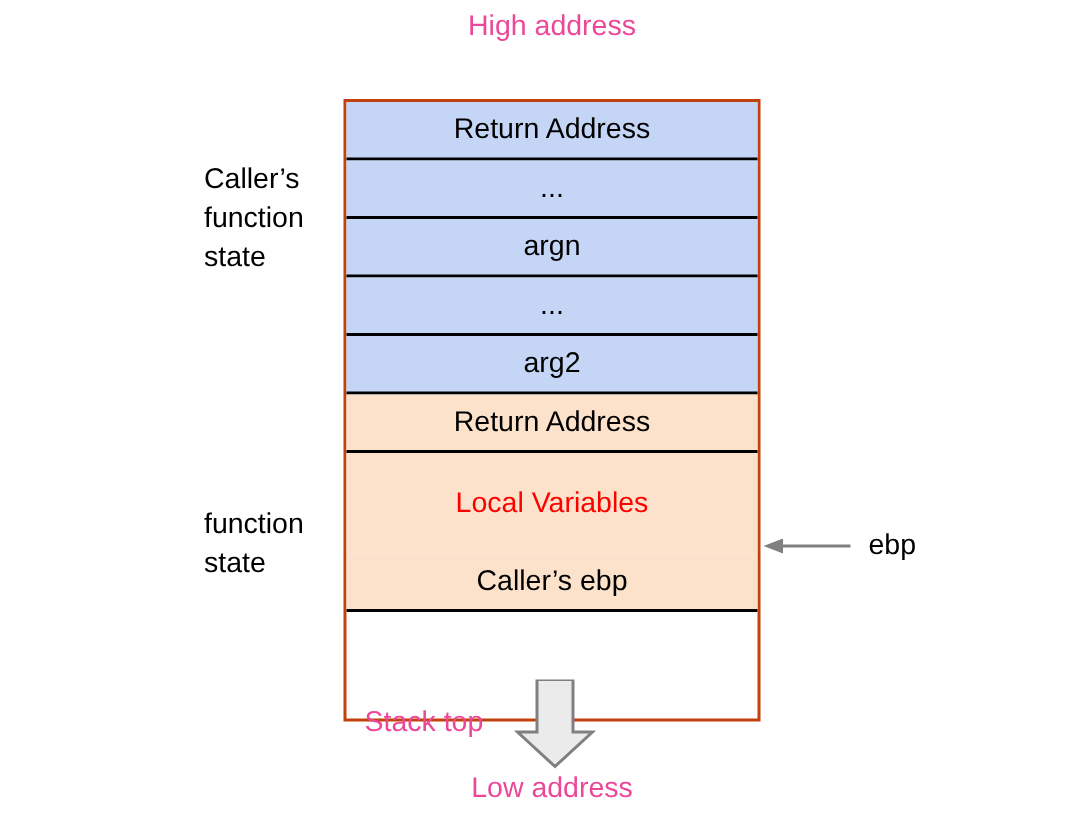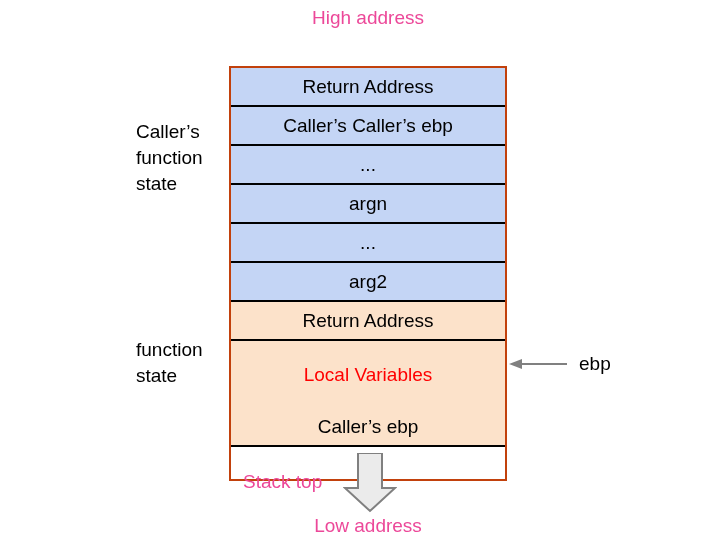--- a/index.html
+++ b/index.html
@@ -87,21 +87,21 @@
   .group-label {
     position: absolute;
     font-size: 19px;
     line-height: 26px;
     color: #000000;
     text-align: left;
     white-space: nowrap;
   }
   #caller-state-label {
     left: 136px;
-    top: 119px;
+    top: 107px;
     width: 95px;
   }
   #callee-state-label {
     left: 136px;
     top: 337px;
     width: 95px;
   }
 
   
   .reg-annotation {
@@ -146,21 +146,20 @@
     <div>state</div>
   </div>
 
   <div class="group-label" id="callee-state-label">
     <div>function</div>
     <div>state</div>
   </div>
 
   <div id="stack-box">
     <div class="cell blue h39">Return Address</div>
-    <div class="cell blue h39">Caller’s Caller’s ebp</div>
     <div class="cell blue h39">...</div>
     <div class="cell blue h39">argn</div>
     <div class="cell blue h39">...</div>
     <div class="cell blue h39">arg2</div>
     <div class="cell orange h39">Return Address</div>
     <div class="cell orange h67 last red-text">Local Variables</div>
     <div class="cell orange h39">Caller’s ebp</div>
   </div>
 
   <div class="reg-annotation" id="ebp-annotation">

